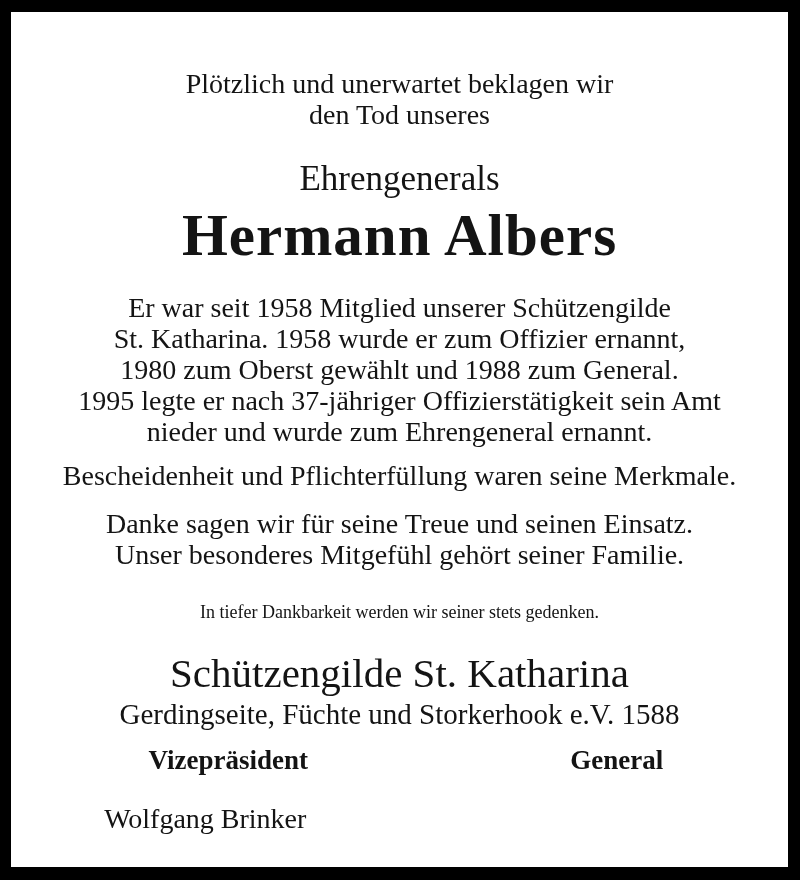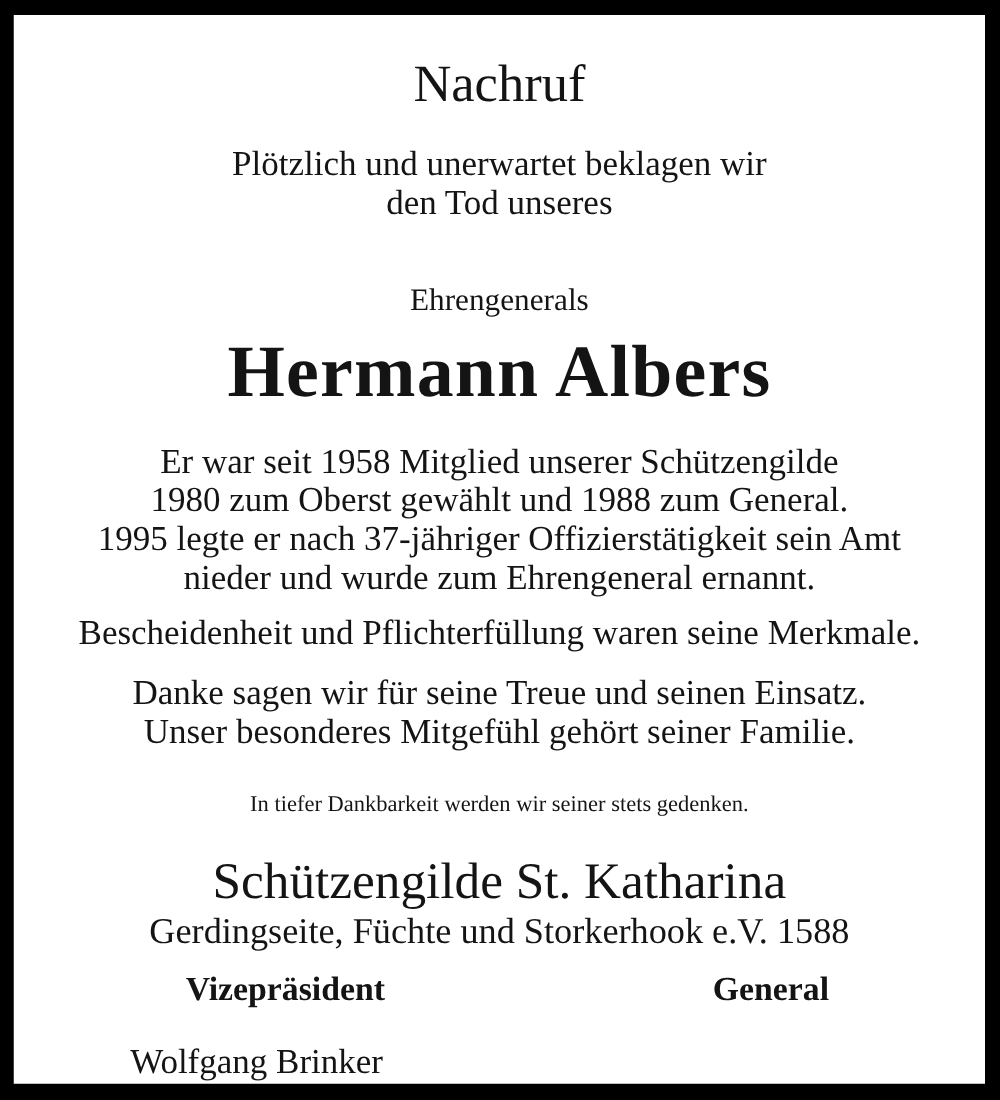--- a/index.html
+++ b/index.html
@@ -24,22 +24,22 @@
   .title {
     font-size: 42px;
     line-height: 48px;
   }
   .intro {
     margin-top: 24px;
     font-size: 28px;
     line-height: 31px;
   }
   .honorific {
-    margin-top: 44px;
-    font-size: 25px;
+    margin-top: 30px;
+    font-size: 35px;
     line-height: 38px;
   }
   .deceased-name {
     margin-top: 6px;
     font-size: 59px;
     line-height: 62px;
     font-weight: bold;
     letter-spacing: 1px;
   }
   .bio {
@@ -92,33 +92,33 @@
     font-size: 28px;
     line-height: 31px;
     margin-top: 28px;
   }
 </style>
 </head>
 <body>
 
 <div class="sheet">
 
-  <div class="title">Nachruf</div>
 
   <div class="intro">
     <div>Plötzlich und unerwartet beklagen wir</div>
     <div>den Tod unseres</div>
   </div>
 
   <div class="honorific">Ehrengenerals</div>
 
   <div class="deceased-name">Hermann Albers</div>
 
   <div class="bio">
     <div>Er war seit 1958 Mitglied unserer Schützengilde</div>
+    <div>St. Katharina. 1958 wurde er zum Offizier ernannt,</div>
     <div>1980 zum Oberst gewählt und 1988 zum General.</div>
     <div>1995 legte er nach 37-jähriger Offizierstätigkeit sein Amt</div>
     <div>nieder und wurde zum Ehrengeneral ernannt.</div>
   </div>
 
   <div class="tribute">Bescheidenheit und Pflichterfüllung waren seine Merkmale.</div>
 
   <div class="thanks">
     <div>Danke sagen wir für seine Treue und seinen Einsatz.</div>
     <div>Unser besonderes Mitgefühl gehört seiner Familie.</div>

